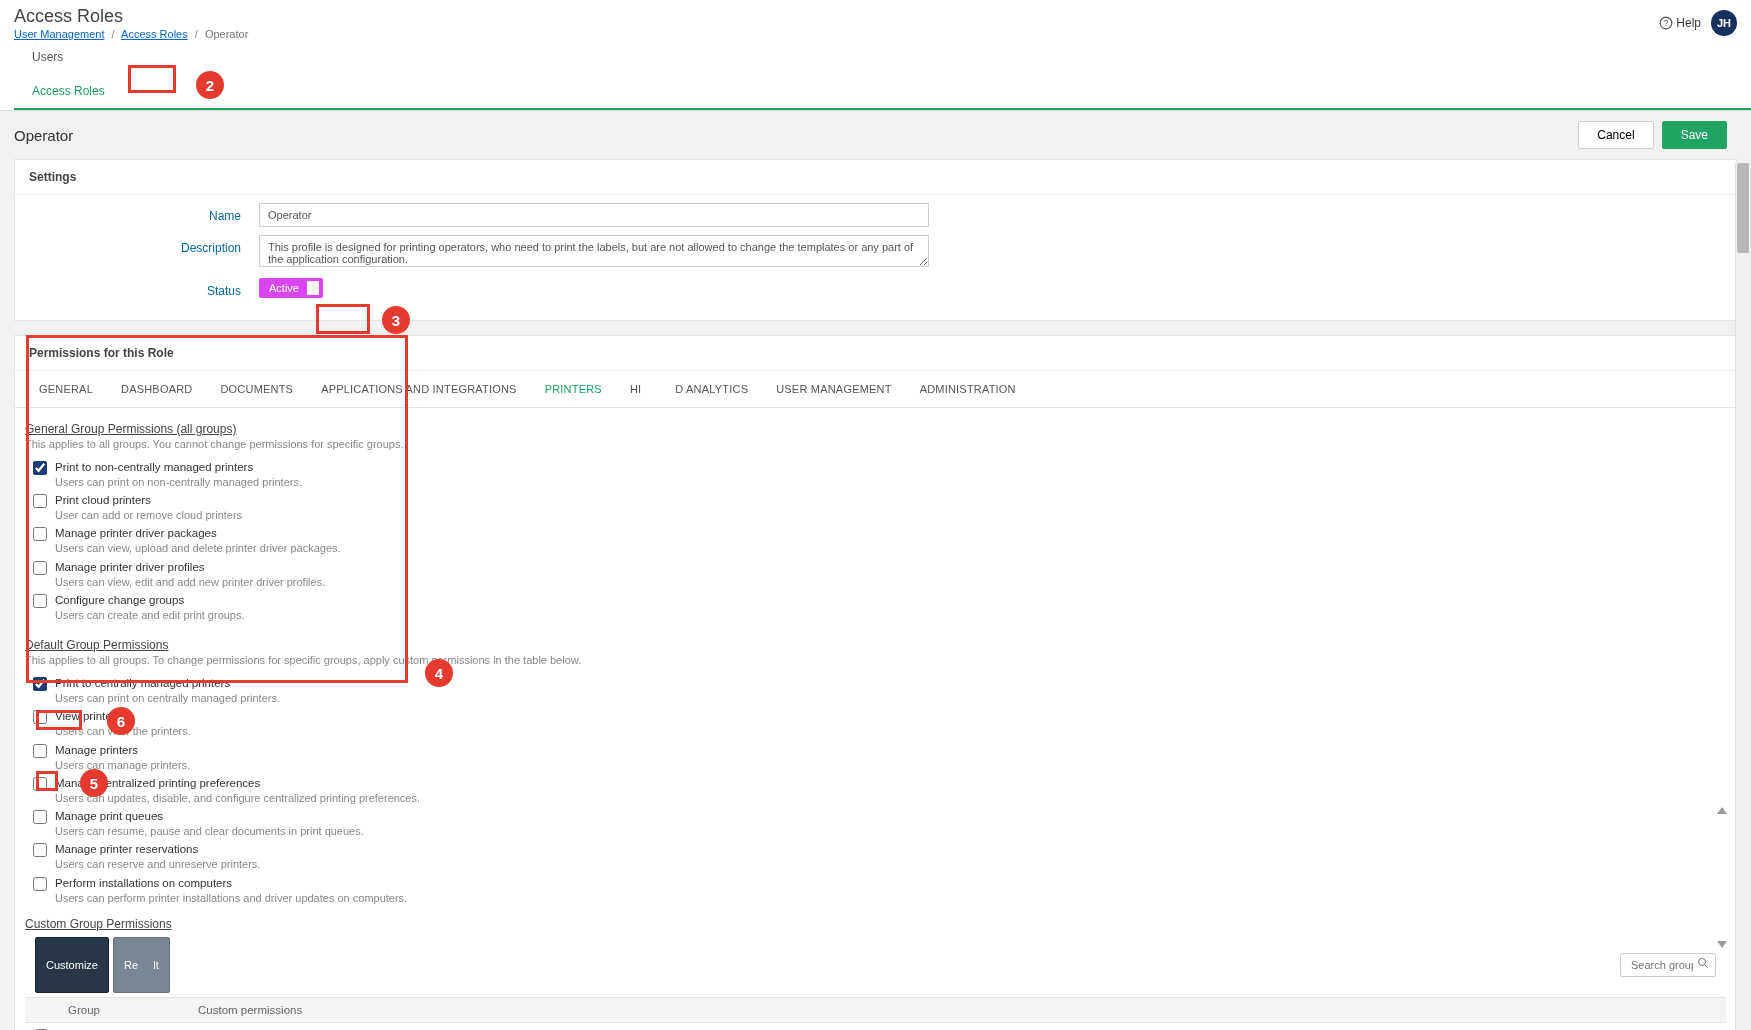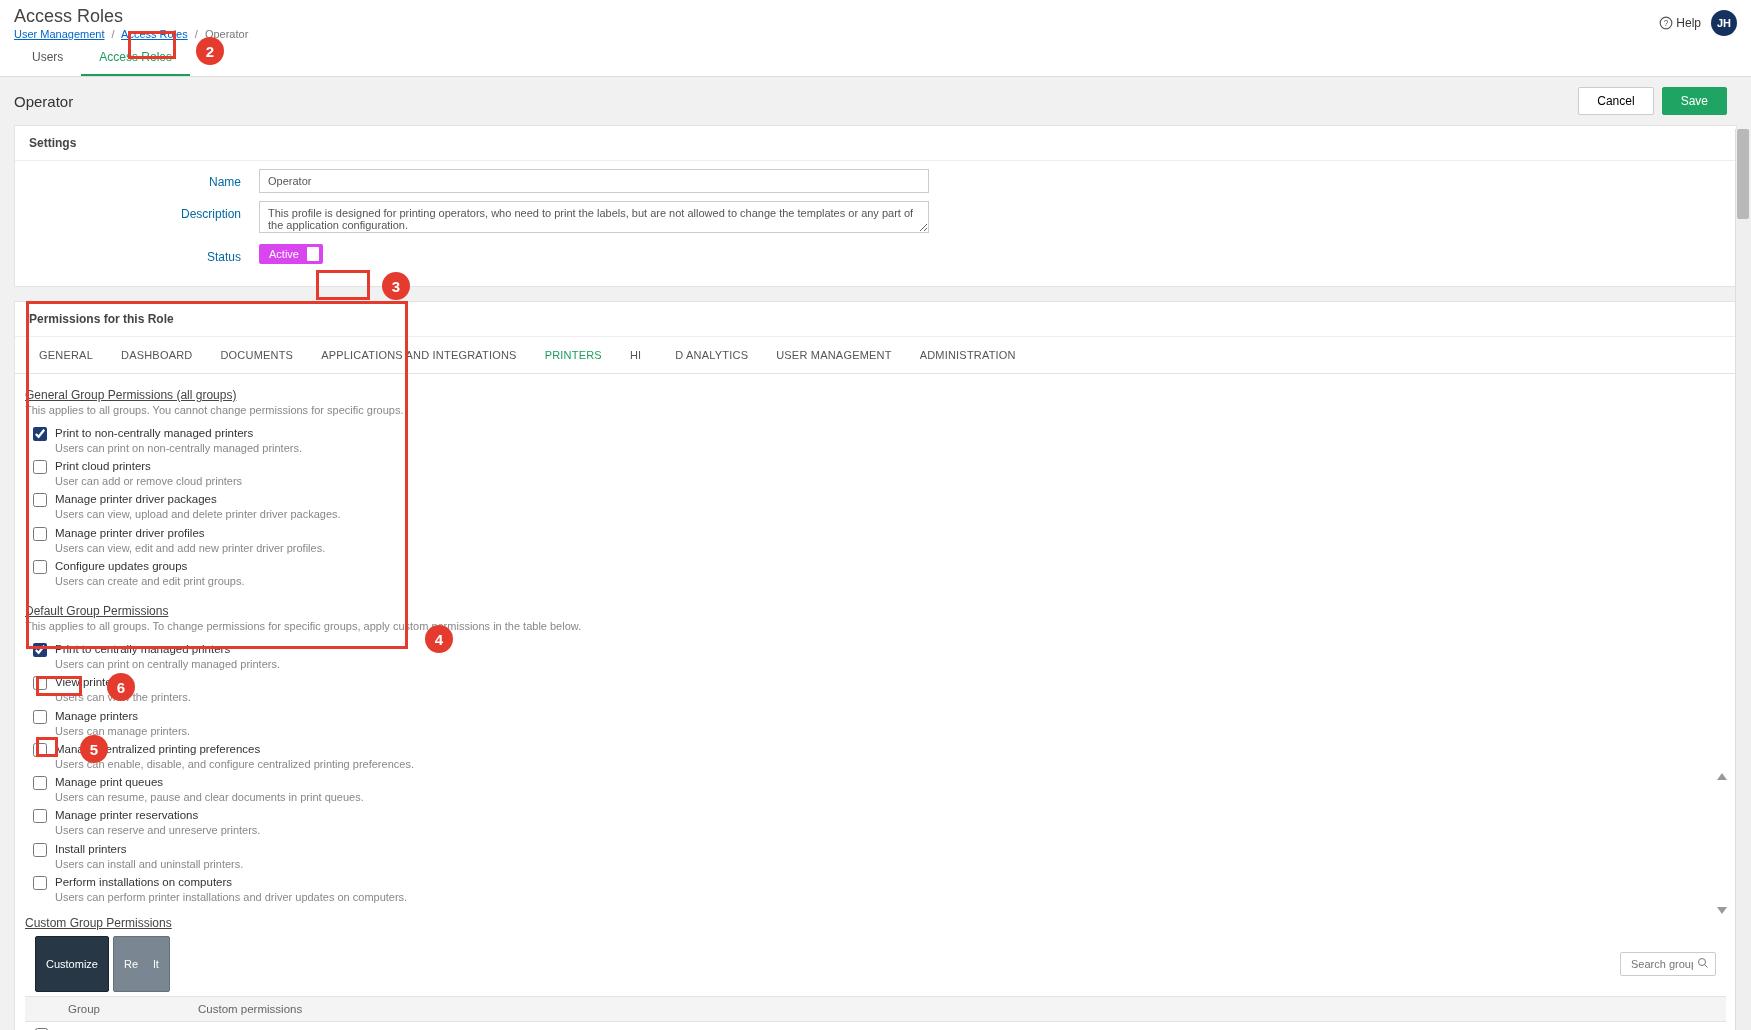--- a/index.html
+++ b/index.html
@@ -6,21 +6,21 @@
   html, body { width: 1751px; height: 1030px; font-family: "Segoe UI", Arial, sans-serif; font-size: 12px; color: #333; background:#fff; }
   a { color: #0066cc; text-decoration: underline; cursor: pointer; }
   .top-bar { display:flex; justify-content:space-between; align-items:flex-start; padding: 6px 14px 0 14px; }
   .title { font-size: 18px; color:#444; margin-bottom:1px;}
   .breadcrumb { font-size:11px; color:#555; }
   .breadcrumb .sep { margin: 0 4px; color:#888; }
   .breadcrumb .current { color:#777; text-decoration:none; }
   .top-right { display:flex; align-items:center; gap:10px; padding-top:4px;}
   .help { display:flex; align-items:center; gap:3px; color:#333; text-decoration:none; font-size:12px;}
   .avatar { width:26px; height:26px; border-radius:50%; background:#17315f; color:#fff; display:flex; align-items:center; justify-content:center; font-size:11px; font-weight:600;}
-  .nav-tabs { display:flex; gap:0; padding-left:14px; border-bottom:1px solid #ddd; margin-top:2px;}
+  .nav-tabs { display:flex; gap:0; padding-left:14px; border-bottom:1px solid #ddd; margin-top:2px;flex-direction:column;}
   .nav-tab { padding:8px 18px 10px; font-size:12px; color:#555; cursor:pointer; border-bottom:2px solid transparent;}
   .nav-tab.active { color:#1a9e5c; border-bottom-color:#1a9e5c; }
   .page-area { background:#f1f1f1; padding:0 0 10px 0; min-height:960px; position:relative;}
   .page-header { display:flex; justify-content:space-between; align-items:center; padding:10px 24px 10px 14px;}
   .page-header h2 { font-size:15px; font-weight:400; color:#333;}
   .page-actions { display:flex; gap:8px; }
   .btn { padding:6px 18px; font-size:12px; border:1px solid #ccc; background:#fff; border-radius:2px; cursor:pointer;}
   .btn.primary { background:#1fa463; border-color:#1fa463; color:#fff; }
   .panel { background:#fff; margin:0 14px 14px 14px; border:1px solid #e3e3e3; }
   .panel-header { font-size:12px; font-weight:600; color:#444; padding:10px 14px; border-bottom:1px solid #eee;}
@@ -178,21 +178,21 @@
             <div class="perm-item">
               <input type="checkbox" class="perm-cb" style="">
               <div class="perm-text">
                 <div class="perm-label">Manage printer driver profiles</div>
                 <div class="perm-desc">Users can view, edit and add new printer driver profiles.</div>
               </div>
             </div>
             <div class="perm-item">
               <input type="checkbox" class="perm-cb" style="">
               <div class="perm-text">
-                <div class="perm-label">Configure updates groups</div>
+                <div class="perm-label">Configure change groups</div>
                 <div class="perm-desc">Users can create and edit print groups.</div>
               </div>
             </div>
           </div>
     </div>
 
     <div class="perm-section">
       <span class="section-title">Default Group Permissions</span>
       <span class="section-sub">This applies to all groups. To change permissions for specific groups, apply custom permissions in the table below.</span>
       <div class="perm-list" id="dgp-list">
@@ -214,42 +214,35 @@
               <input type="checkbox" class="perm-cb" style="">
               <div class="perm-text">
                 <div class="perm-label">Manage printers</div>
                 <div class="perm-desc">Users can manage printers.</div>
               </div>
             </div>
             <div class="perm-item">
               <input type="checkbox" class="perm-cb" style="">
               <div class="perm-text">
                 <div class="perm-label">Manage centralized printing preferences</div>
-                <div class="perm-desc">Users can enable, disable, and configure centralized printing preferences.</div>
+                <div class="perm-desc">Users can updates, disable, and configure centralized printing preferences.</div>
               </div>
             </div>
             <div class="perm-item">
               <input type="checkbox" class="perm-cb" style="">
               <div class="perm-text">
                 <div class="perm-label">Manage print queues</div>
                 <div class="perm-desc">Users can resume, pause and clear documents in print queues.</div>
               </div>
             </div>
             <div class="perm-item">
               <input type="checkbox" class="perm-cb" style="">
               <div class="perm-text">
                 <div class="perm-label">Manage printer reservations</div>
                 <div class="perm-desc">Users can reserve and unreserve printers.</div>
-              </div>
-            </div>
-            <div class="perm-item">
-              <input type="checkbox" class="perm-cb" style="">
-              <div class="perm-text">
-                <div class="perm-label">Install printers</div>
-                <div class="perm-desc">Users can install and uninstall printers.</div>
               </div>
             </div>
             <div class="perm-item">
               <input type="checkbox" class="perm-cb" style="">
               <div class="perm-text">
                 <div class="perm-label">Perform installations on computers</div>
                 <div class="perm-desc">Users can perform printer installations and driver updates on computers.</div>
               </div>
             </div>
           </div>

